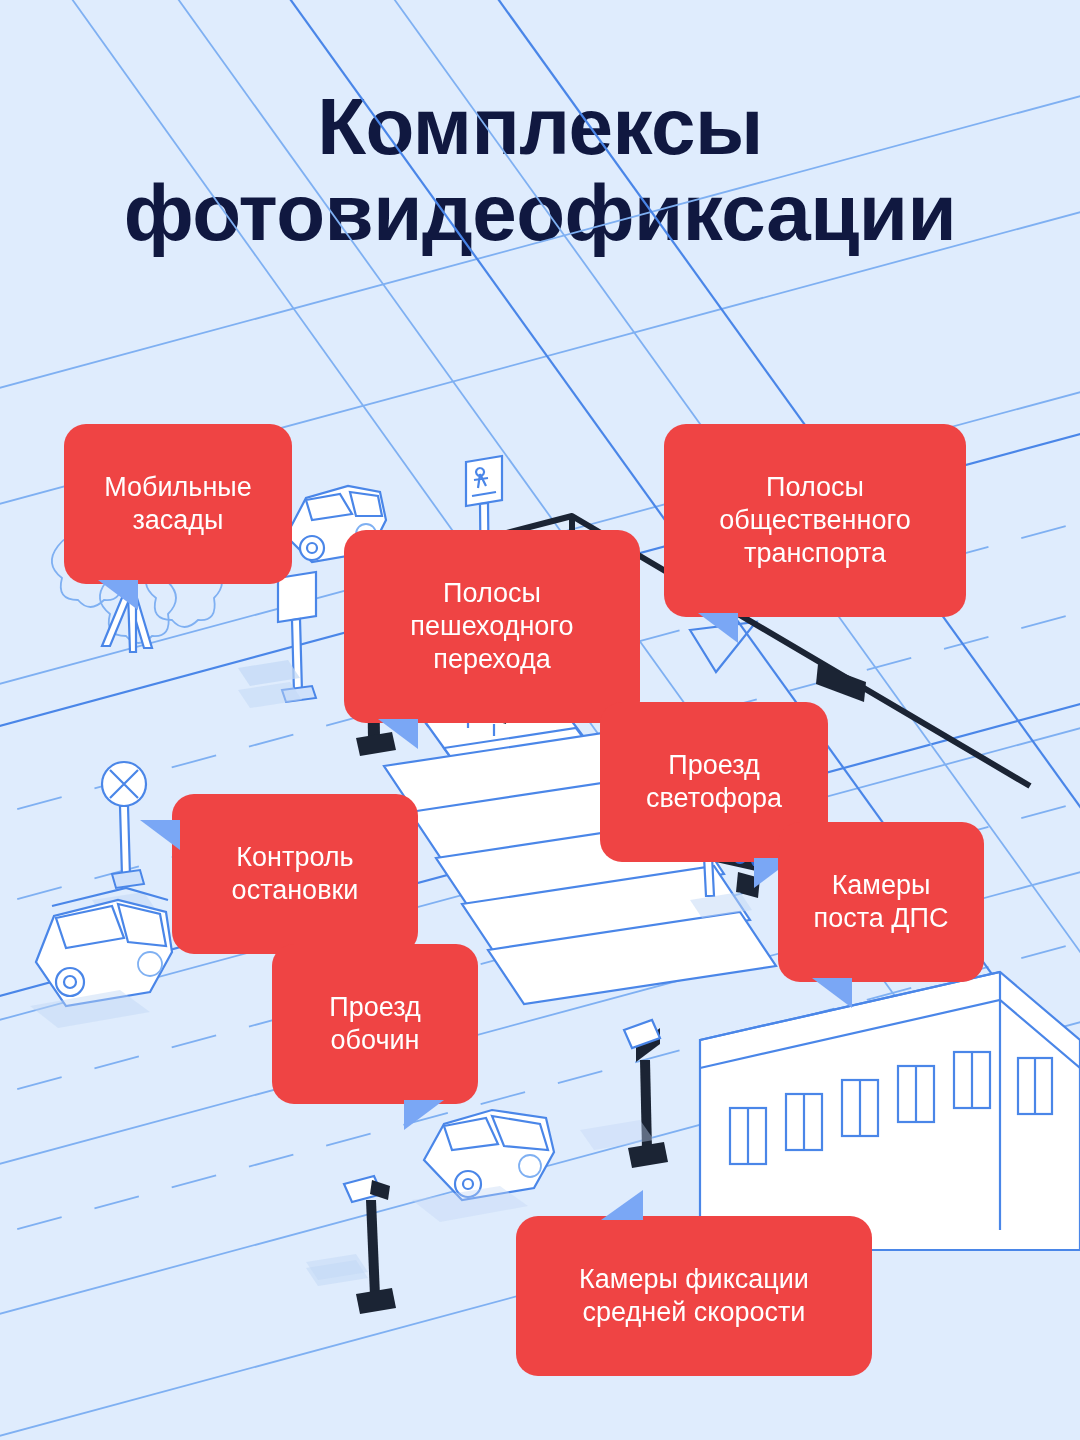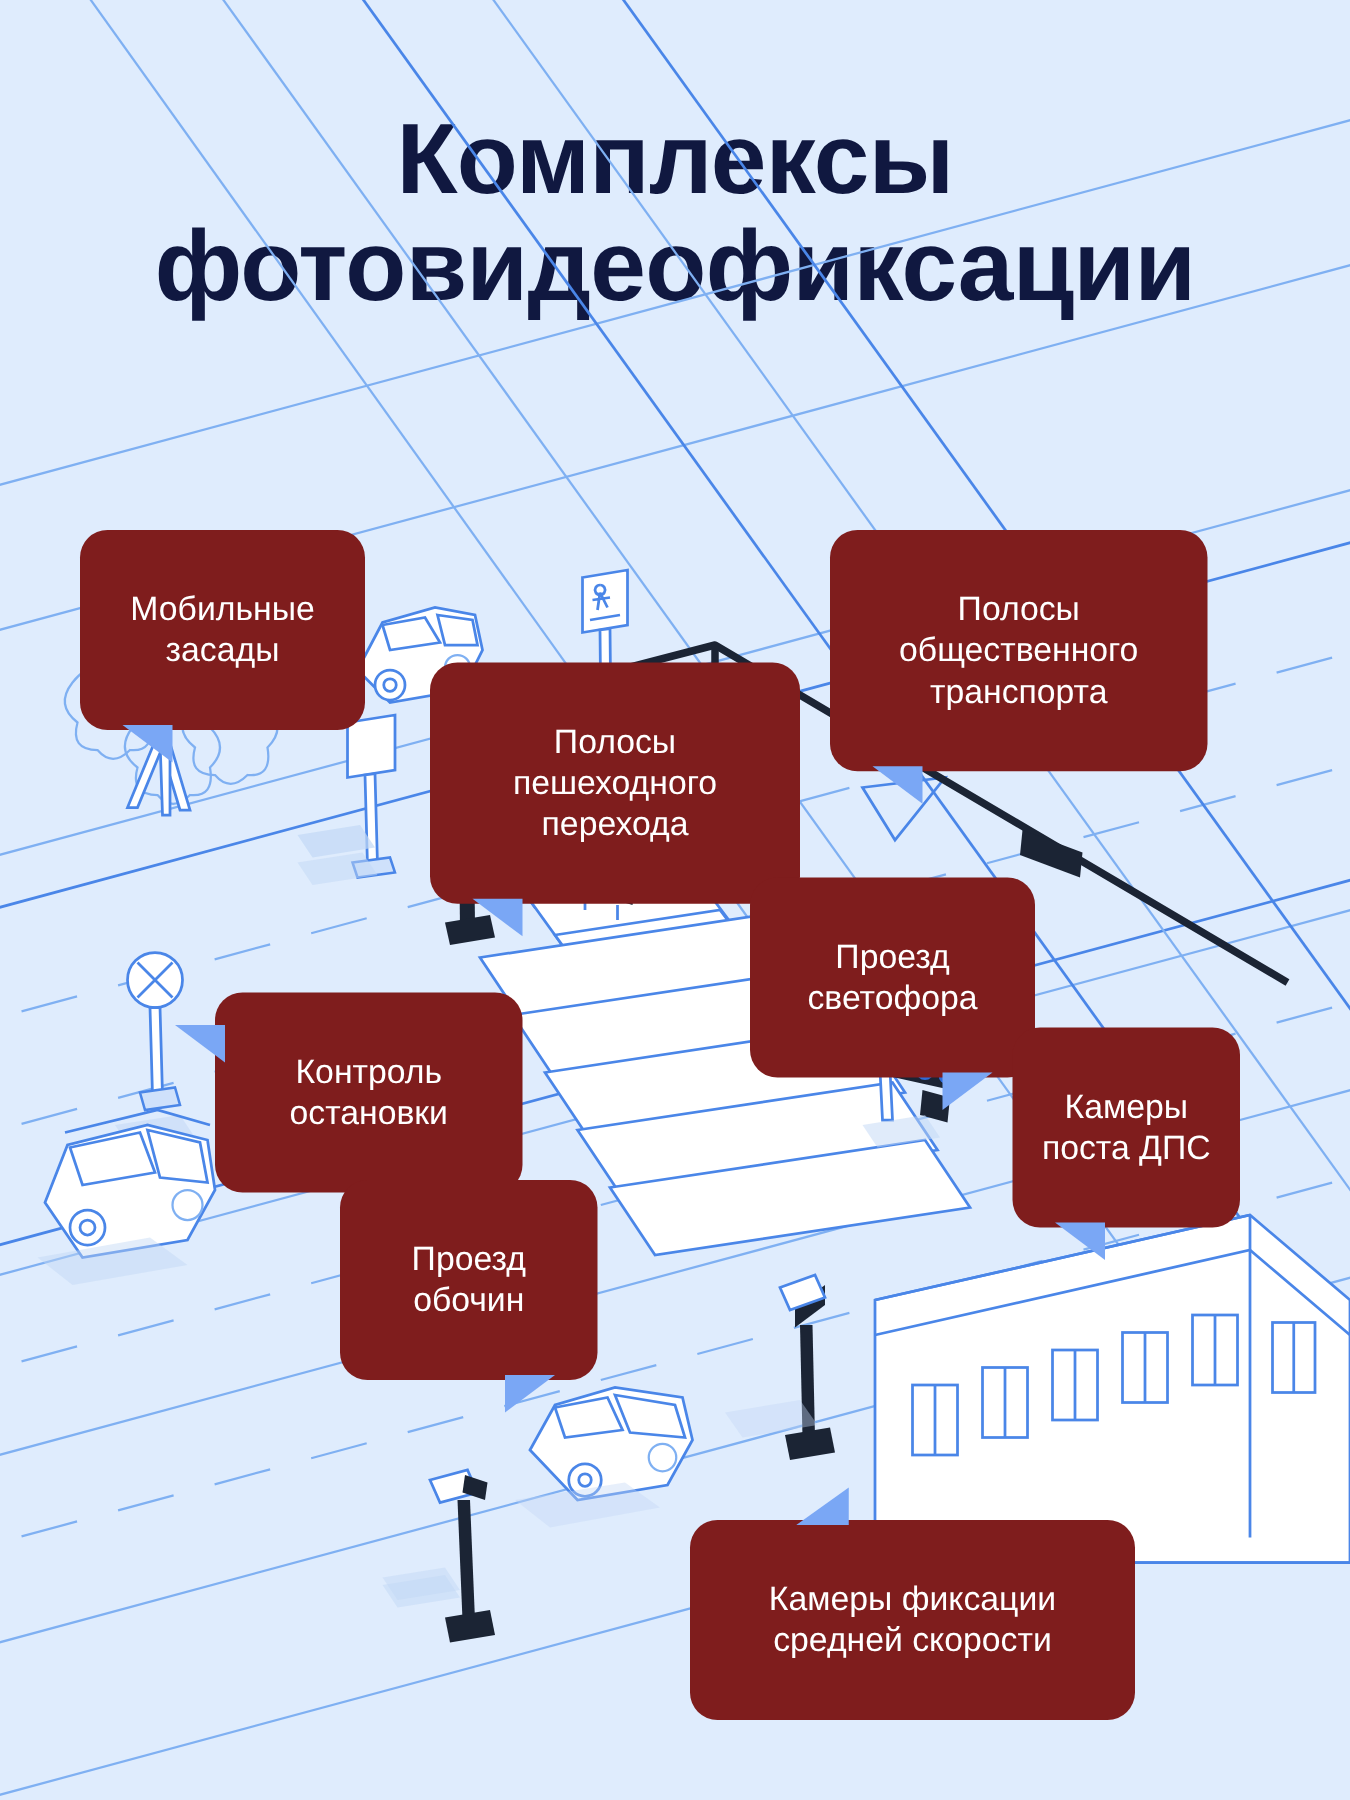--- a/index.html
+++ b/index.html
@@ -38,21 +38,21 @@
     position: absolute;
     left: 0;
     top: 0;
     width: 1080px;
     height: 1440px;
   }
 
   
   .callout {
     position: absolute;
-    background: #7f1d1d;
+    background: #ef4444;
     color: #ffffff;
     border-radius: 22px;
     padding: 14px 20px;
     font-size: 27px;
     line-height: 1.22;
     text-align: center;
     white-space: pre-line;
     box-sizing: border-box;
   }
   .callout .tail {
@@ -87,23 +87,23 @@
     border-width: 0 40px 30px 0;
     border-color: transparent #7aa7f5 transparent transparent;
   }
 
   
   #c-mobile      { left: 64px;  top: 424px;  width: 228px; }
   #c-pedestrian  { left: 344px; top: 530px;  width: 296px; }
   #c-public      { left: 664px; top: 424px;  width: 302px; }
   #c-traffic     { left: 600px; top: 702px;  width: 228px; }
   #c-stop        { left: 172px; top: 794px;  width: 246px; }
-  #c-dps         { left: 810px; top: 822px;  width: 182px; }
+  #c-dps         { left: 778px; top: 822px;  width: 206px; }
   #c-shoulder    { left: 272px; top: 944px;  width: 206px; }
-  #c-avgspeed    { left: 516px; top: 1216px; width: 356px; margin-left: 36px; }
+  #c-avgspeed    { left: 516px; top: 1216px; width: 356px; }
 </style>
 </head>
 <body>
 
 <div id="poster">
 
   <div class="title">Комплексы
 фотовидеофиксации</div>
 
   <svg class="scene" viewBox="0 0 1080 1440" xmlns="http://www.w3.org/2000/svg">

